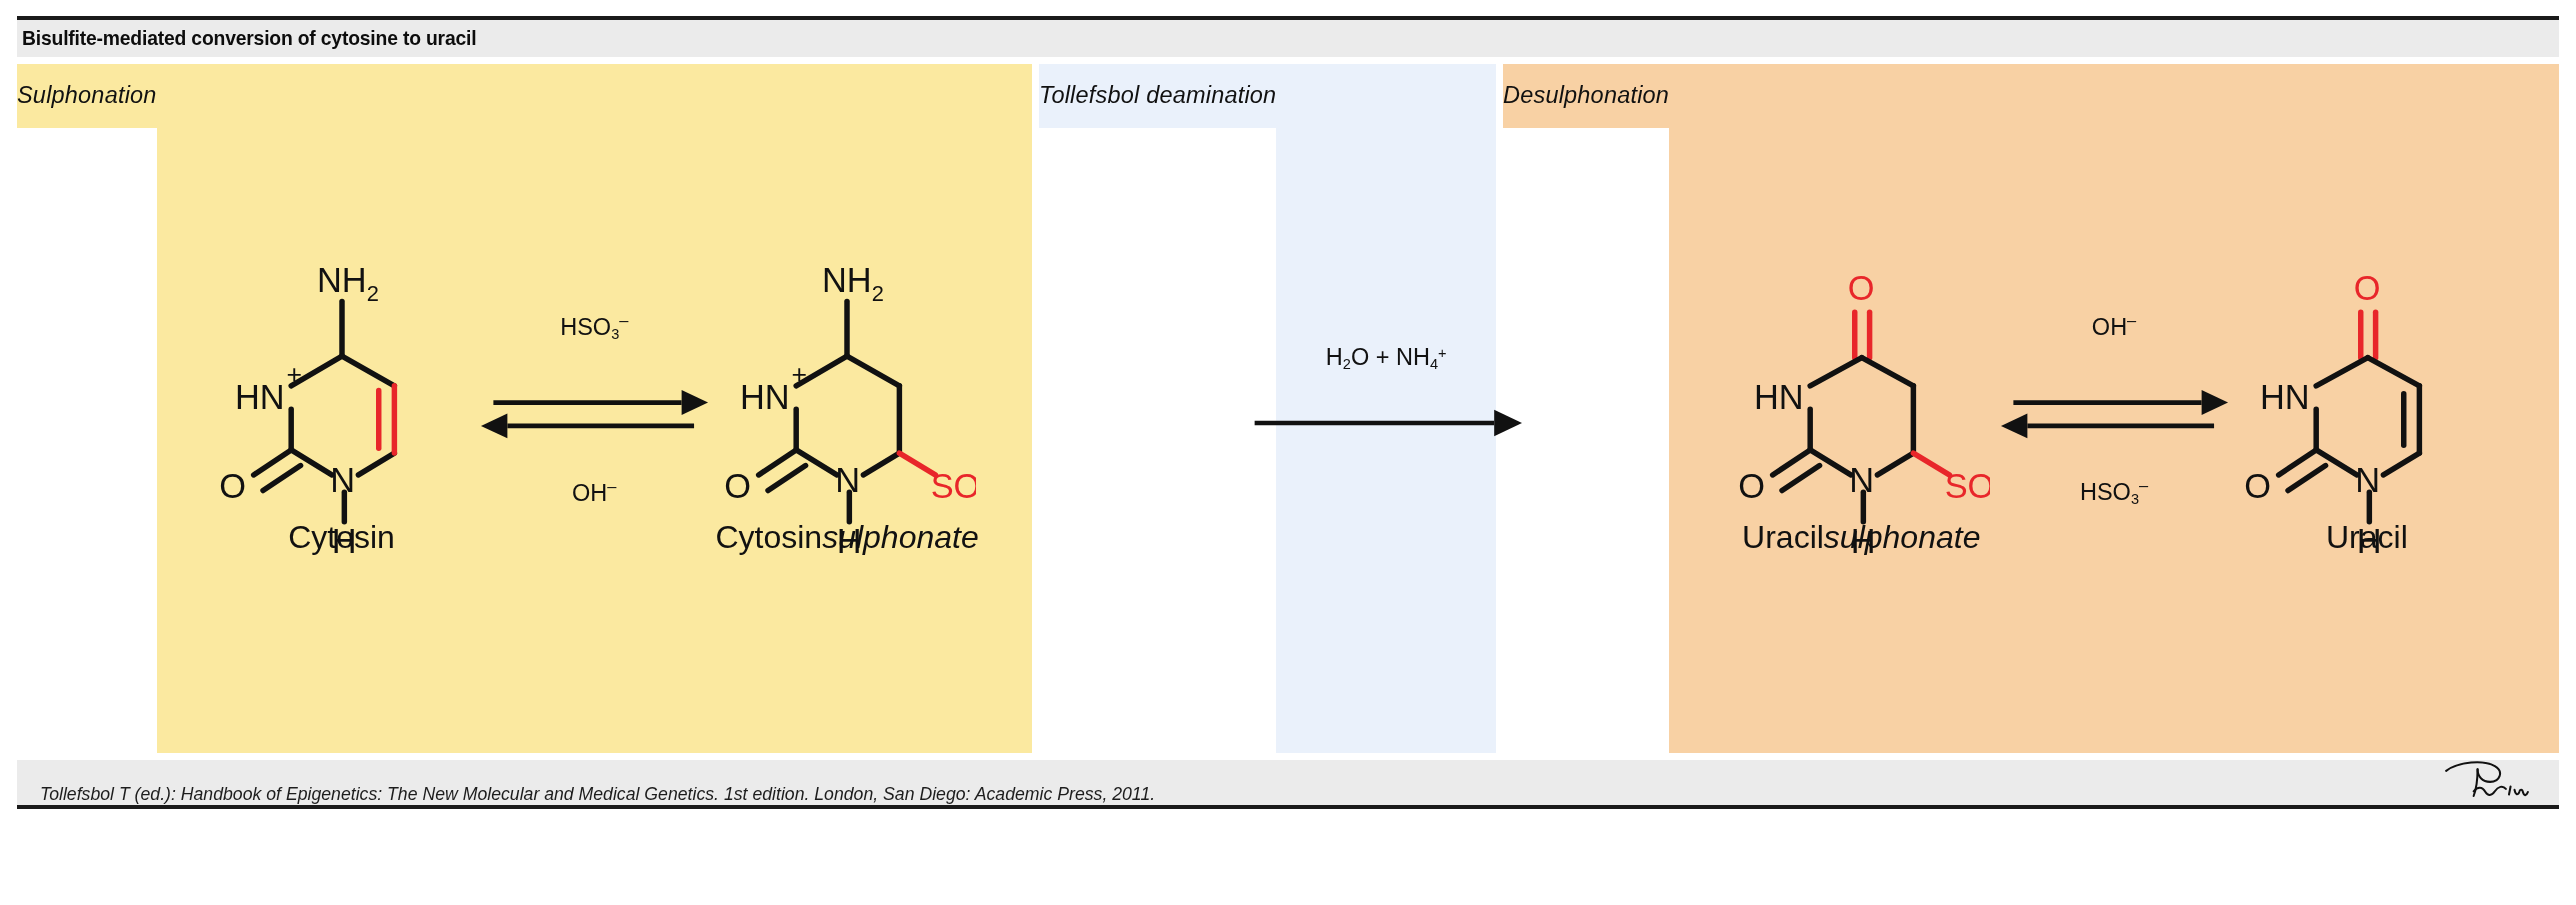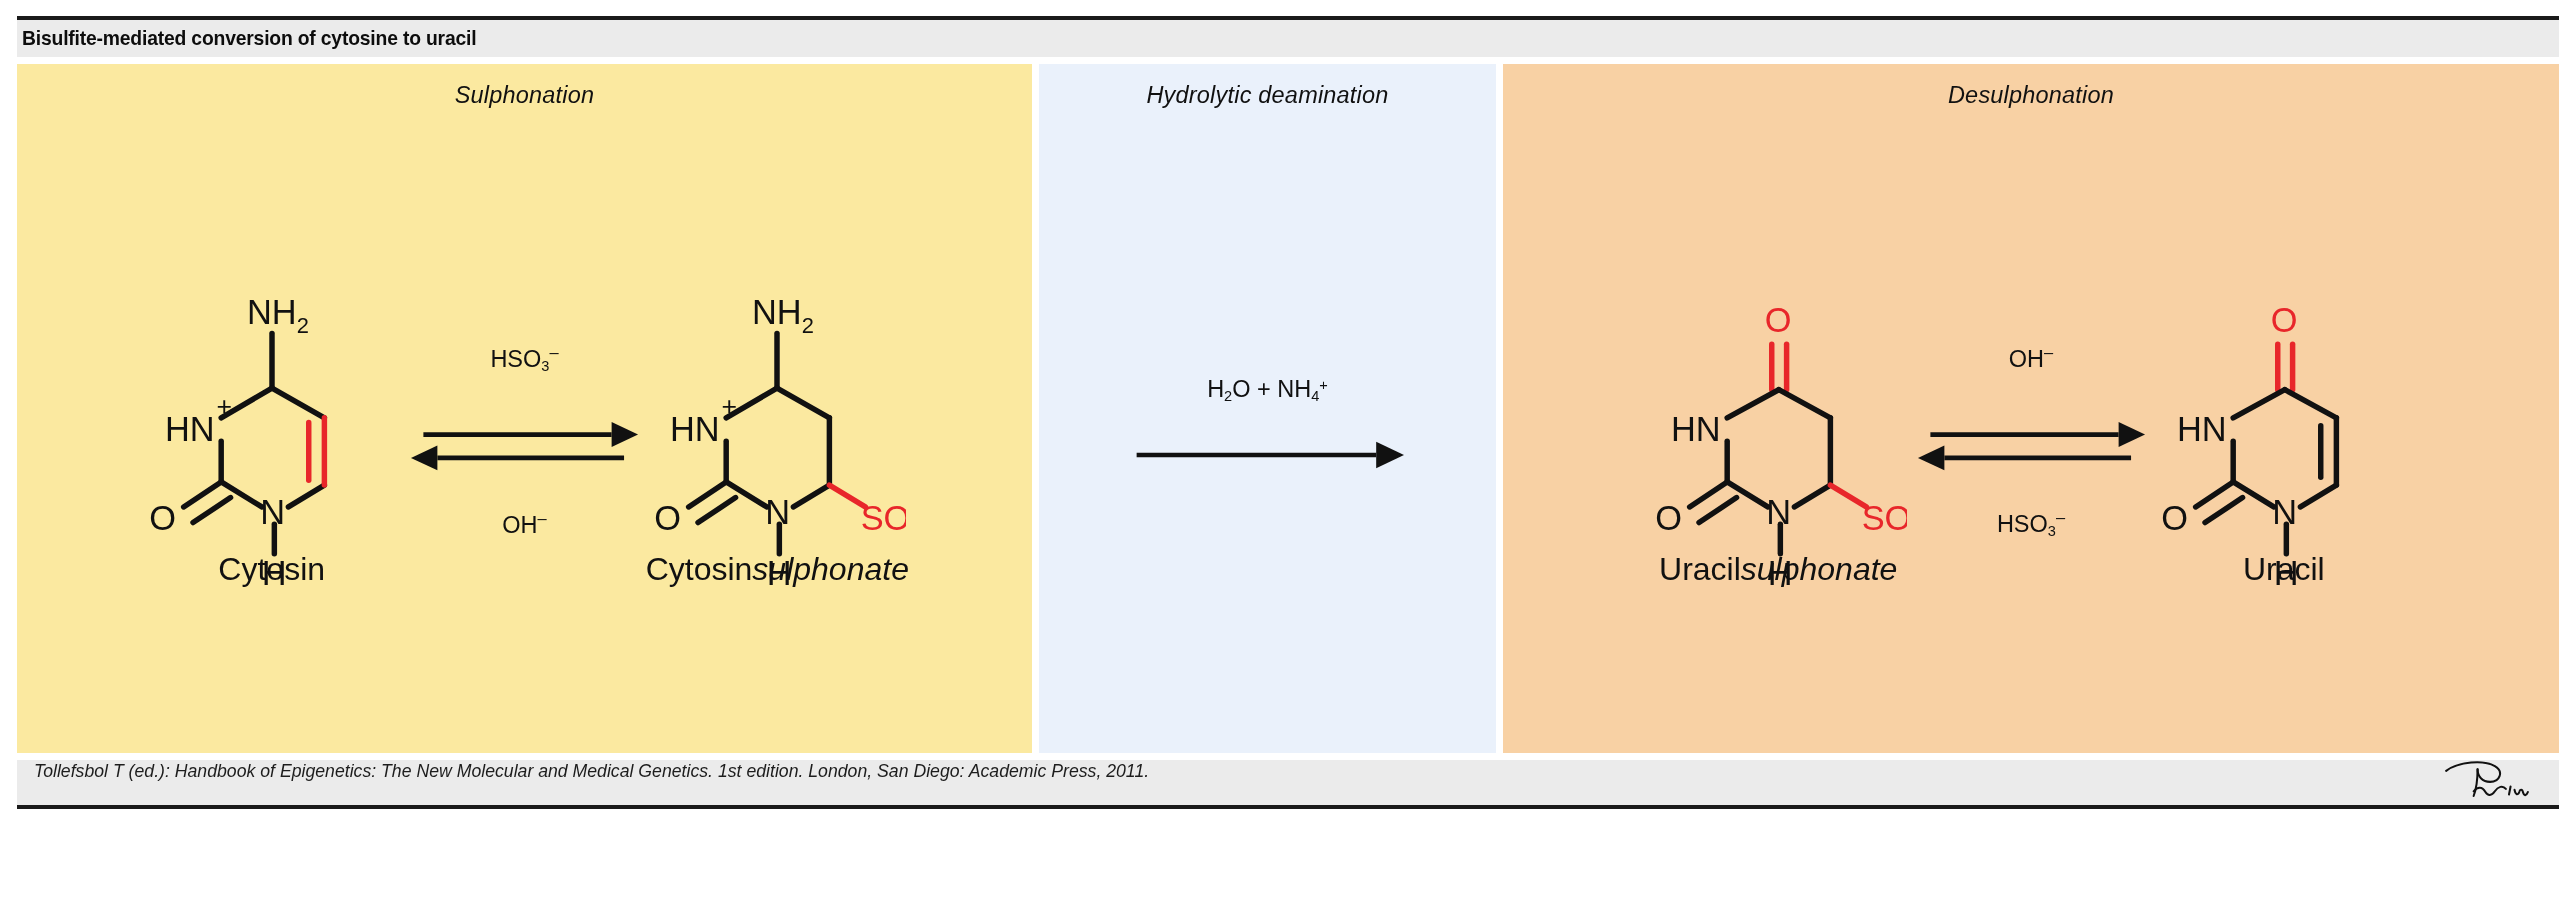--- a/index.html
+++ b/index.html
@@ -36,21 +36,21 @@
   }
 
   
   .panels{
     display:flex;
     margin-top:7px;
     gap:7px;
     height:689px;
   }
   .panel{
-    display:flex;flex-direction:column;
+    display:flex;flex-direction:row;
     position:relative;
   }
   .panel.sulph{flex:0 0 1015px;}
   .panel.hydro{flex:0 0 457px;}
   .panel.desulph{flex:1 1 auto;}
 
   .panel-head{
     height:64px;
     display:flex;align-items:center;justify-content:center;
     font-size:23.5px;
@@ -110,22 +110,22 @@
   sup{font-size:0.62em;vertical-align:0.5em;}
   .minus{font-size:0.7em;vertical-align:0.55em;letter-spacing:0;}
 
   
   .footer{
     position:relative;
     margin-top:7px;
     height:49px;
     background:#ebebeb;
     border-bottom:4.7px solid #1a1a1a;
-    display:flex;align-items:flex-start;
-    padding-left:17px;
+    display:flex;align-items:flex-end;
+    padding-left:23px;
     box-sizing:border-box;
   }
   .footer-text{
     font-size:19px;
     font-style:italic;
     color:#1d1d1d;
     transform:scaleX(0.93);
     transform-origin:left center;
     white-space:nowrap;
   }
@@ -242,21 +242,21 @@
               <span>Cytosin</span><i>sulphonate</i>
             </div>
           </div>
 
         </div>
       </div>
     </div>
 
     <div class="panel hydro">
       <div class="panel-head bg-blue">
-        <span>Hydrolytic deamination</span>
+        <span>Tollefsbol deamination</span>
       </div>
       <div class="panel-body bg-blue">
         <div class="row">
           <div class="arrows wide">
             <div class="lbl top" style="top:38px;">H<sub>2</sub>O&nbsp;+&nbsp;NH<sub>4</sub><sup>+</sup></div>
             <svg class="svgwrap" style="top:100px;" width="282" height="34" viewBox="0 0 360 44">
               <g stroke="#111" stroke-width="6" fill="#111">
                 <line x1="10" y1="22" x2="320" y2="22"></line>
                 <polygon points="320,5 356,22 320,39" stroke="none"></polygon>
               </g>

